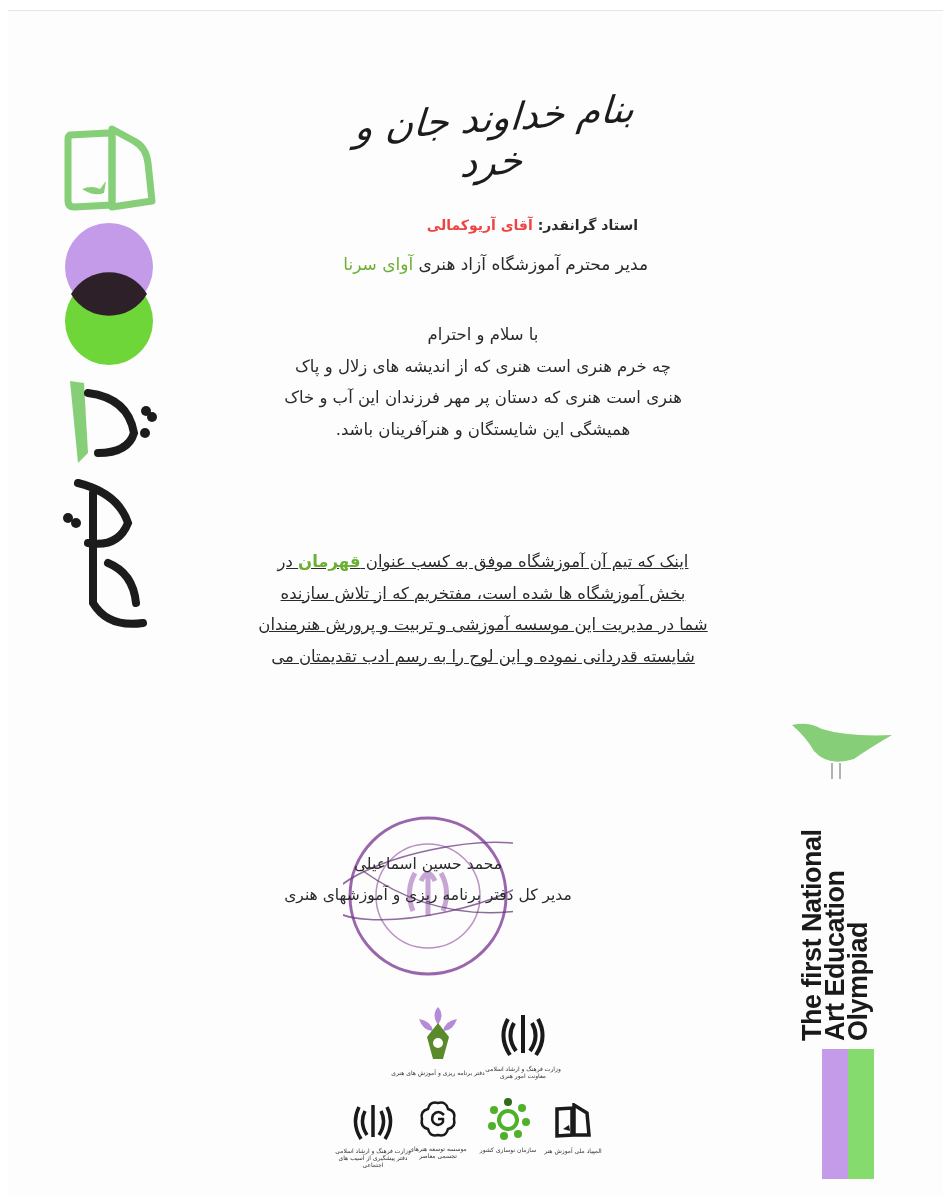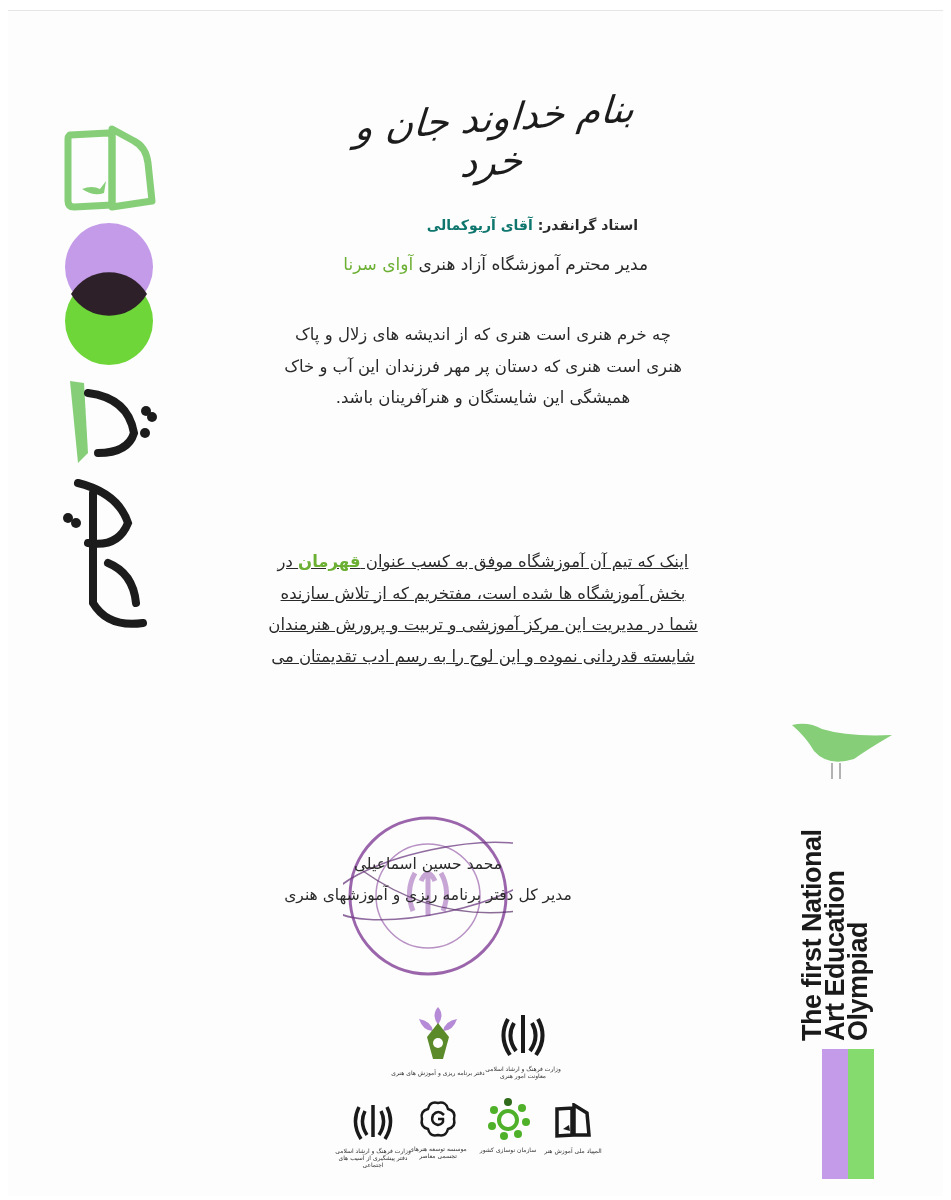--- a/index.html
+++ b/index.html
@@ -2,21 +2,21 @@
 <html><head>
 <meta charset="utf-8">
 <style>
   html,body{margin:0;padding:0;}
   body{width:951px;height:1200px;background:#ffffff;position:relative;overflow:hidden;font-family:"DejaVu Sans",sans-serif;color:#2a2a2a;}
   .page{position:absolute;left:8px;top:10px;width:935px;height:1185px;background:#fdfdfd;border-top:1px solid #e6e6e6;}
   .rtl{direction:rtl;unicode-bidi:embed;}
   .calligraphy{position:absolute;left:340px;top:85px;width:290px;height:90px;}
   .calligraphy span{display:block;font-family:"DejaVu Serif",serif;font-style:italic;font-size:38px;color:#1c1c1c;text-align:center;transform:skewX(-8deg) rotate(-4deg);letter-spacing:1px;}
   .salutation{position:absolute;left:380px;top:206px;width:250px;font-size:14px;font-weight:bold;text-align:right;}
-  .salutation .green{color:#0f766e;}
+  .salutation .green{color:#ef4444;}
   .recipient{position:absolute;left:240px;top:243px;width:400px;font-size:17px;text-align:right;}
   .recipient .green{color:#6cb033;font-weight:normal;}
   .para{position:absolute;left:230px;width:490px;font-size:16.5px;line-height:31.5px;text-align:center;}
   .p1{top:308px;}
   .p2{top:535px;text-decoration:underline;}
   .hl{color:#6cb033;font-weight:bold;}
   .sig{position:absolute;left:230px;top:838px;width:380px;font-size:15.5px;line-height:31px;text-align:center;z-index:2;}
   .stamp{position:absolute;left:335px;top:800px;width:170px;height:170px;z-index:1;}
   .left-logo{position:absolute;left:52px;top:112px;width:100px;height:100px;}
   .circles{position:absolute;left:55px;top:210px;width:92px;height:146px;}
@@ -42,31 +42,32 @@
     <span>استاد گرانقدر:</span>
     <span class="green">آقای آریوکمالی</span>
   </div>
 
   <div class="recipient rtl">
     <span>مدیر محترم آموزشگاه آزاد هنری</span>
     <span class="green">آوای سرنا</span>
   </div>
 
   <div class="para p1 rtl">
+    <div>با سلام و احترام</div>
     <div>چه خرم هنری است هنری که از اندیشه های زلال و پاک</div>
     <div>هنری است هنری که دستان پر مهر فرزندان این آب و خاک</div>
     <div>همیشگی این شایستگان و هنرآفرینان باشد.</div>
   </div>
 
   <div class="para p2 rtl">
     <div>
       <span>اینک که تیم آن آموزشگاه موفق به کسب عنوان </span><span class="hl">قهرمان</span><span> در</span>
     </div>
     <div>بخش آموزشگاه ها شده است، مفتخریم که از تلاش سازنده</div>
-    <div>شما در مدیریت این مرکز آموزشی و تربیت و پرورش هنرمندان</div>
+    <div>شما در مدیریت این موسسه آموزشی و تربیت و پرورش هنرمندان</div>
     <div>شایسته قدردانی نموده و این لوح را به رسم ادب تقدیمتان می</div>
   </div>
 
   <svg class="stamp" viewBox="0 0 170 170">
     <circle cx="85" cy="85" r="78" fill="none" stroke="#8a4a9e" stroke-width="3" opacity="0.85"></circle>
     <circle cx="85" cy="85" r="52" fill="none" stroke="#8a4a9e" stroke-width="1.5" opacity="0.6"></circle>
     <path d="M70 100 Q62 80 72 62 M100 100 Q108 80 98 62 M85 60 L85 105 M78 70 Q85 55 92 70" fill="none" stroke="#9b5fb5" stroke-width="5" opacity="0.55"></path>
     <ellipse cx="95" cy="70" rx="110" ry="32" transform="rotate(-12 95 70)" fill="none" stroke="#6b3a80" stroke-width="1.6" opacity="0.75"></ellipse>
     <path d="M20 60 Q90 110 175 100" fill="none" stroke="#5a2d6a" stroke-width="1.5" opacity="0.7"></path>
   </svg>

